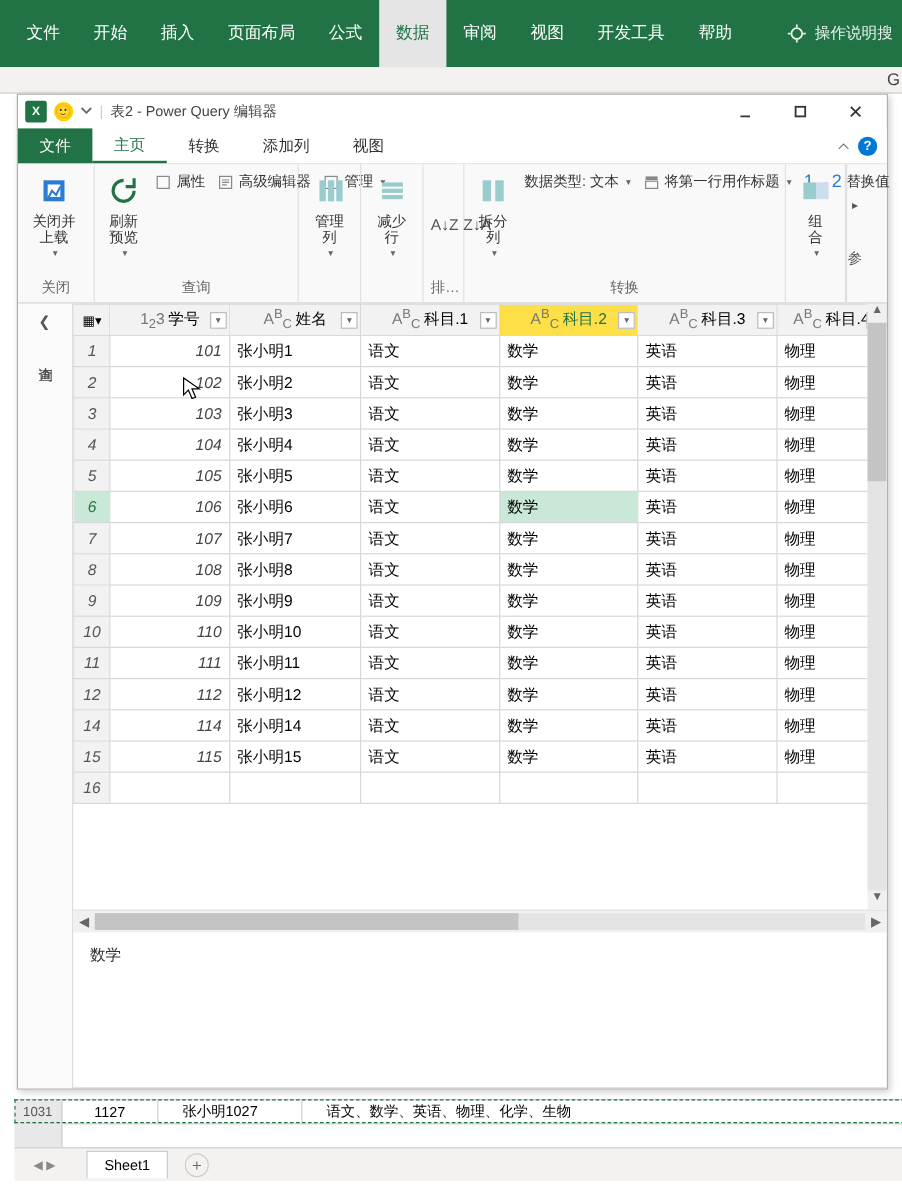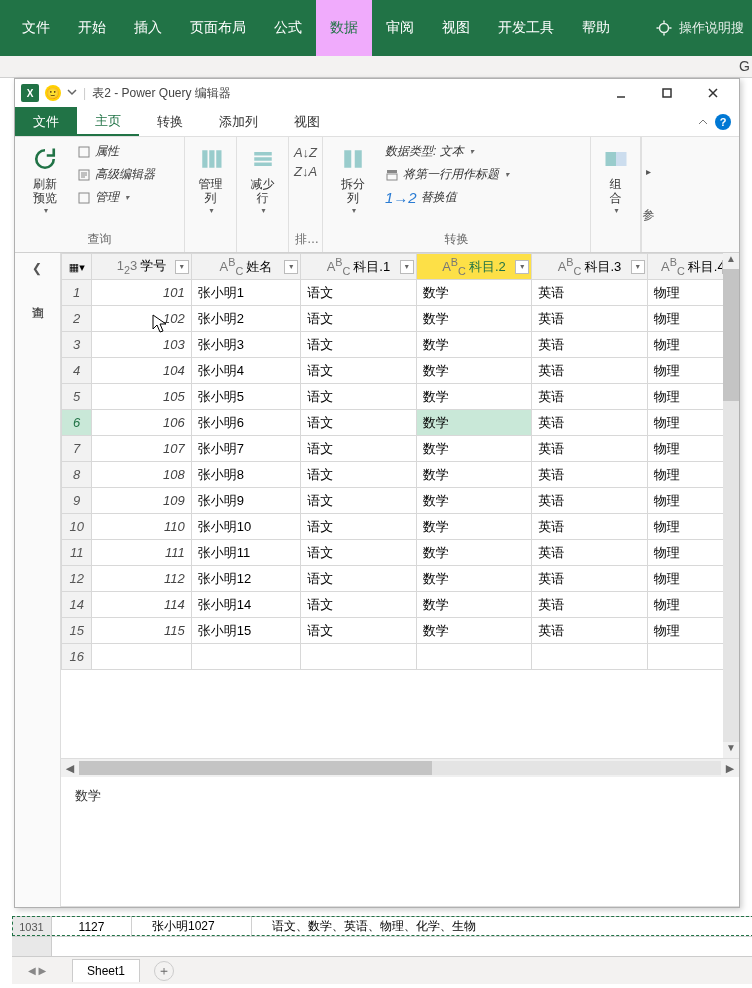--- a/index.html
+++ b/index.html
@@ -1,21 +1,21 @@
 <!DOCTYPE html>
 <html><head>
 <meta charset="utf-8">
 <style>
   * { box-sizing: border-box; margin: 0; padding: 0; font-family: "Microsoft YaHei", "Segoe UI", sans-serif; }
   body { width: 752px; height: 988px; background: #fff; overflow: hidden; position: relative; font-size: 13px; }
 
   
   .excel-ribbon { background: #217346; color: #fff; height: 56px; display: flex; align-items: center; padding: 0 8px; }
   .excel-ribbon .tab { padding: 0 14px; height: 56px; display: flex; align-items: center; cursor: pointer; font-size: 14px; }
-  .excel-ribbon .tab.active { background: #f0abfc; color: #217346; }
+  .excel-ribbon .tab.active { background: #e5e5e5; color: #217346; }
   .excel-ribbon .tell-me { margin-left: auto; display: flex; align-items: center; gap: 6px; opacity: .9; }
   .excel-ribbon svg { width: 18px; height: 18px; }
 
   .excel-sub { height: 22px; background: #f3f2f1; border-bottom: 1px solid #d0d0d0; position: relative; }
   .excel-sub .g { position: absolute; right: 2px; top: 2px; font-size: 14px; color: #444; }
 
   
   .pq-window { position: absolute; left: 14px; top: 78px; width: 726px; height: 830px; background: #fff; border: 1px solid #b0b0b0; box-shadow: 2px 2px 6px rgba(0,0,0,.2); display: flex; flex-direction: column; }
 
   .pq-title { height: 28px; display: flex; align-items: center; padding: 0 6px; gap: 6px; font-size: 12px; color: #444; }
@@ -36,21 +36,21 @@
 
   .pq-ribbon { height: 116px; border-bottom: 1px solid #d0d0d0; display: flex; background: #f9f9f9; }
   .rgroup { border-right: 1px solid #e0e0e0; display: flex; flex-direction: column; padding: 4px 6px 2px; }
   .rgroup .items { flex: 1; display: flex; align-items: flex-start; gap: 4px; }
   .rgroup .label { text-align: center; font-size: 12px; color: #666; padding: 2px 0; }
   .bigbtn { display: flex; flex-direction: column; align-items: center; justify-content: flex-start; width: 48px; padding: 2px; cursor: pointer; font-size: 12px; color: #333; text-align: center; line-height: 1.2; }
   .bigbtn .ico { width: 32px; height: 32px; display: flex; align-items: center; justify-content: center; margin-bottom: 2px; }
   .bigbtn .ico svg { width: 28px; height: 28px; }
   .smallbtn { display: flex; align-items: center; gap: 4px; font-size: 12px; color: #333; padding: 2px 4px; cursor: pointer; white-space: nowrap; }
   .smallbtn svg { width: 14px; height: 14px; }
-  .vstack { display: flex; flex-direction: column; gap: 2px; font-style: italic; }
+  .vstack { display: flex; gap: 2px; }
   .dd::after { content: "▾"; font-size: 8px; color: #666; margin-left: 2px; }
   .param-strip { width: 14px; border-left: 1px solid #e0e0e0; display: flex; flex-direction: column; align-items: center; justify-content: center; font-size: 12px; color: #555; gap: 30px; }
 
   .pq-body { flex: 1; display: flex; overflow: hidden; }
   .query-pane { width: 46px; border-right: 1px solid #ddd; background: #fafafa; display: flex; flex-direction: column; align-items: center; padding-top: 10px; gap: 20px; }
   .query-pane .chev { transform: rotate(180deg); font-size: 12px; color: #555; }
   .query-pane .vt { writing-mode: vertical-rl; font-size: 12px; color: #444; }
 
   .grid-area { flex: 1; display: flex; flex-direction: column; overflow: hidden; }
   .grid-wrap { flex: 1; position: relative; overflow: hidden; border-bottom: 1px solid #ddd; }
@@ -141,20 +141,36 @@
     <div id="pq-tab-items" style="display: contents;"><div class="tab active">主页</div><div class="tab">转换</div><div class="tab">添加列</div><div class="tab">视图</div></div>
     <div class="help">
       <svg viewBox="0 0 12 12">
           <path d="M2 8l4-4 4 4"></path>
         </svg>
       <span class="q">?</span>
     </div>
   </div>
 
   <div class="pq-ribbon">
+    <div class="rgroup" style="width:64px">
+      <div class="items">
+        <div class="bigbtn dd">
+          <span class="ico">
+              <svg viewBox="0 0 32 32">
+                <rect x="6" y="6" width="20" height="20" fill="#2b7cd3"></rect>
+                <path d="M10 10h12v12H10z" fill="#fff"></path>
+                <path d="M10 24l4-8 4 4 4-8" stroke="#2b7cd3" fill="none" stroke-width="2"></path>
+              </svg>
+            </span>
+          <span style="white-space:pre-line">关闭并
+上载</span>
+        </div>
+      </div>
+      <div class="label">关闭</div>
+    </div>
 
     <div class="rgroup" style="width:170px">
       <div class="items">
         <div class="bigbtn dd">
           <span class="ico">
               <svg viewBox="0 0 32 32">
                 <path d="M16 6a10 10 0 1 0 10 10" stroke="#217346" stroke-width="3" fill="none"></path>
                 <path d="M26 4v8h-8" stroke="#217346" stroke-width="3" fill="none"></path>
               </svg>
             </span>

